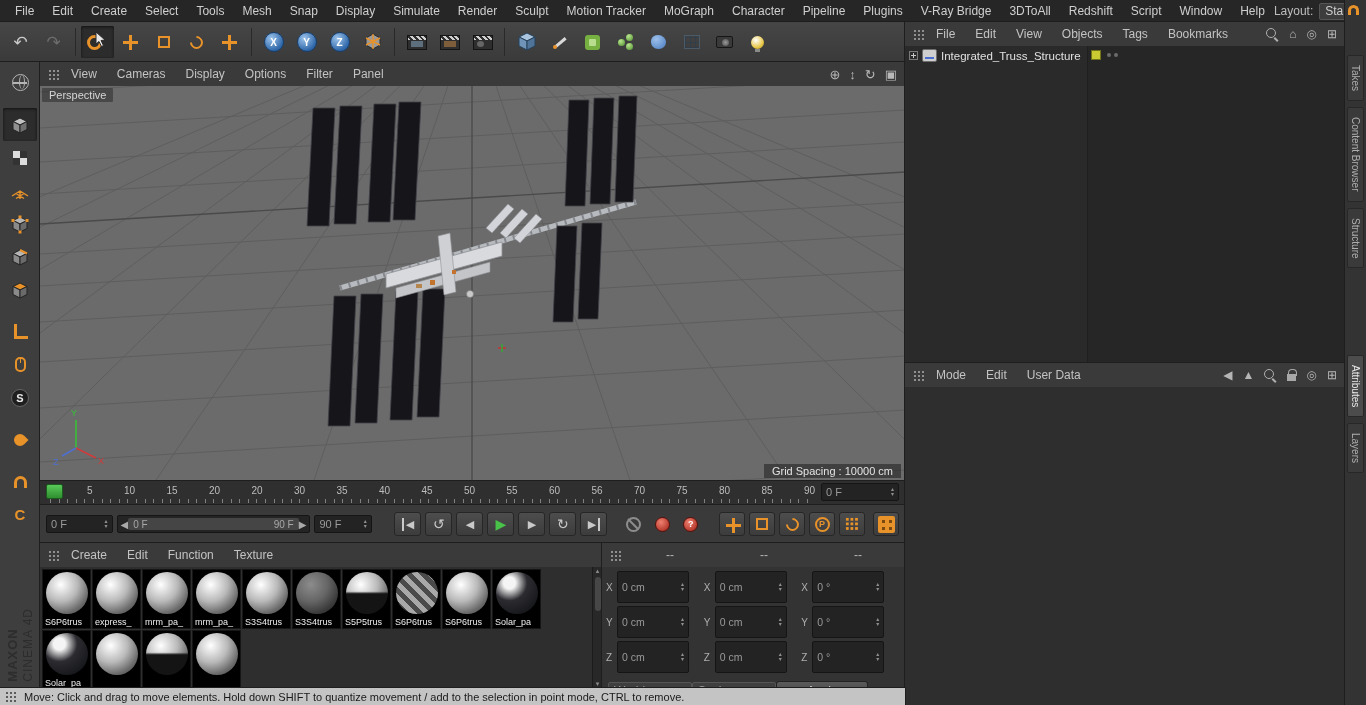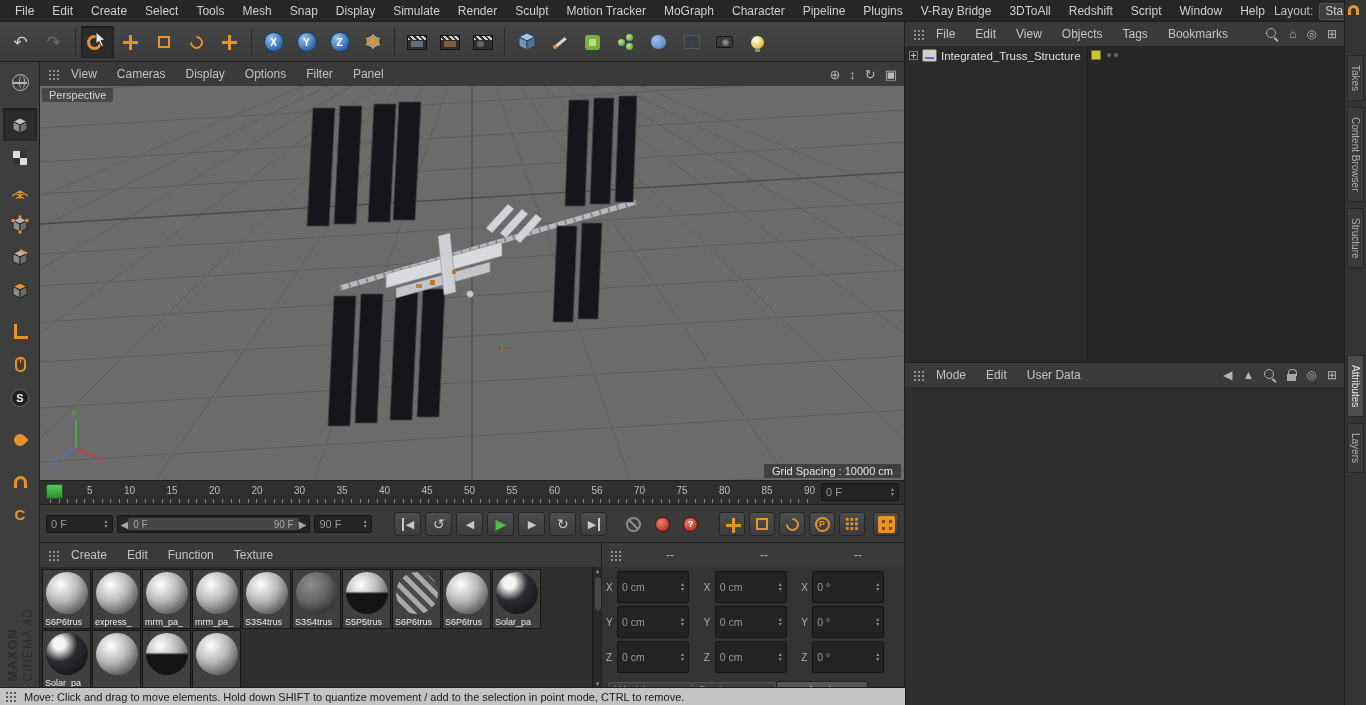--- a/index.html
+++ b/index.html
@@ -98,21 +98,21 @@
 .rc1::after{content:'';position:absolute;left:-2px;top:4.5px;width:14px;height:2px;background:#8d8d8d;transform:rotate(45deg)}
 .rc2{background:radial-gradient(circle at 38% 32%,#ef8070,#a02015);border:1px solid #58100a}
 .rc3{background:radial-gradient(circle at 38% 32%,#ef8070,#a02015);border:1px solid #58100a;color:#fff;font-size:9px;font-weight:bold;display:flex;align-items:center;justify-content:center}
 .k{width:26px;height:24px;display:flex;align-items:center;justify-content:center;background:linear-gradient(#4d4d4d,#3c3c3c);border:1px solid #262626;border-radius:3px;flex:none}
 .pO{width:15px;height:15px;border:2px solid #e8922a;border-radius:50%;color:#e8922a;font-size:9px;font-weight:bold;display:flex;align-items:center;justify-content:center}
 .dotsO{width:14px;height:14px;background-image:radial-gradient(#e8922a 1.4px,transparent 1.6px);background-size:4.6px 4.6px}
 .keysel{width:17px;height:17px;background:#e8922a;border-radius:2px;background-image:radial-gradient(#7a4a10 1.6px,transparent 1.8px);background-size:7px 7px;background-position:2px 2px}
 
 #matpanel{left:40px;top:543px;width:562px;height:145px;background:#2e2e2e}
 .mat-grid{display:flex;flex-wrap:wrap;gap:1px;padding:2px 12px 0 2px}
-.mat{width:49px;height:60px;background:#404040;border:1px solid #161616;position:relative;flex:none}
+.mat{width:49px;height:60px;background:#000000;border:1px solid #161616;position:relative;flex:none}
 .sph{width:42px;height:42px;margin:2px auto 0;border-radius:50%;background:radial-gradient(circle at 35% 30%,#fff,#b9b9b9 42%,#6a6a6a 72%,#3d3d3d)}
 .mat .nm{position:absolute;left:2px;right:1px;bottom:1px;font-size:9px;color:#efefef;white-space:nowrap;overflow:hidden}
 .mat:nth-child(6) .sph{filter:brightness(.55)}
 .mat:nth-child(7) .sph,.mat:nth-child(13) .sph{background:linear-gradient(180deg,rgba(0,0,0,0) 46%,#141414 52%),radial-gradient(circle at 35% 30%,#fff,#b9b9b9 42%,#6a6a6a 72%)}
 .mat:nth-child(8) .sph{background:repeating-linear-gradient(45deg,#a8a8a8 0 5px,#4a4a4a 5px 10px)}
 .mat:nth-child(10) .sph,.mat:nth-child(11) .sph{background:radial-gradient(circle at 32% 26%,#f5f5f5 14%,#2b2b30 42%,#17181c 78%)}
 .vscroll{position:absolute;right:0;top:24px;bottom:0;width:10px;background:#282828;border-left:1px solid #1b1b1b;display:flex;flex-direction:column;align-items:center;font-size:7px;color:#8a8a8a}
 .vscroll .thumb{width:6px;height:34px;background:#474747;border-radius:3px;margin-top:2px}
 
 #coordpanel{left:602px;top:543px;width:303px;height:145px;background:#333}

